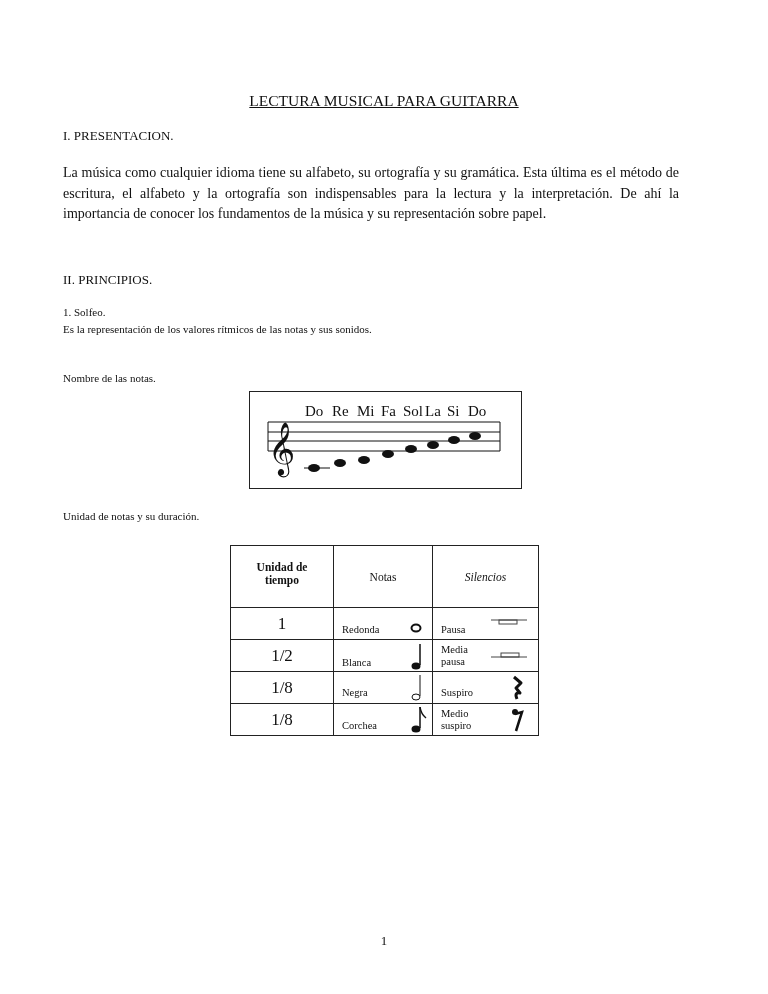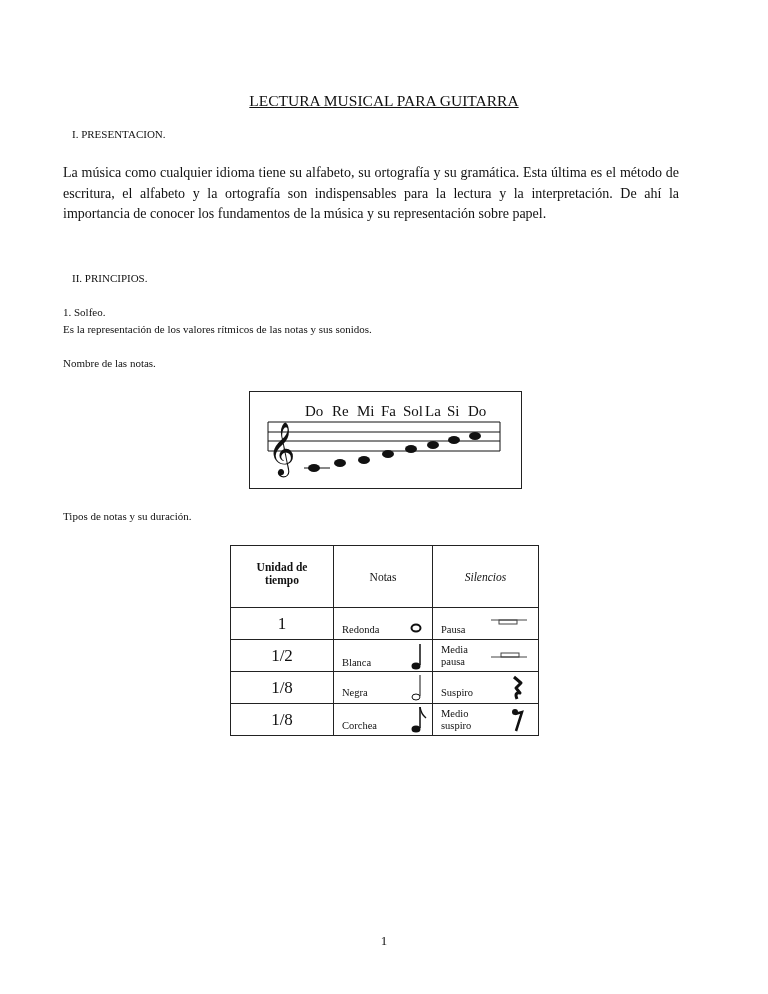--- a/index.html
+++ b/index.html
@@ -1,21 +1,21 @@
 <!DOCTYPE html>
 <html><head>
 <meta charset="utf-8">
 <style>
   html, body { margin:0; padding:0; background:#fff; }
   body { width:768px; height:994px; position:relative; overflow:hidden;
          font-family:"Liberation Serif", "DejaVu Serif", serif; color:#111; }
   .abs { position:absolute; }
   .title { left:0; width:768px; top:92px; text-align:center; font-size:15.5px; }
   .title span { text-decoration:underline; }
-  .h { left:72px; font-size:11px; }
+  .h { left:63px; font-size:13px; }
   .para { left:63px; width:616px; top:163px; font-size:14px; line-height:20.5px; text-align:justify; }
   .txt { left:63px; font-size:11px; }
   
   .staffbox { left:249px; top:391px; width:273px; height:98px; border:1px solid #222; box-sizing:border-box; }
   .names { top:403px; font-size:15px; }
   
   table.dur { position:absolute; left:230px; top:545px; border-collapse:collapse; font-size:11px; }
   table.dur td { border:1px solid #222; padding:0; position:relative; }
   .c1 { width:102px;font-weight:bold; } .c2 { width:98px; } .c3 { width:105px;font-style:italic; }
   .hdr td { height:61px; text-align:center; font-size:11.5px; }
@@ -29,21 +29,21 @@
 <body>
 
 <div class="abs title"><span>LECTURA MUSICAL PARA GUITARRA</span></div>
 
 <div class="abs h" style="top:128px">I.  PRESENTACION.</div>
 <div class="abs para">La música como cualquier idioma tiene su alfabeto, su ortografía y su gramática. Esta última es el método de escritura, el alfabeto y la ortografía son indispensables para la lectura y la interpretación. De ahí la importancia de conocer los fundamentos de la música y su representación sobre papel.</div>
 
 <div class="abs h" style="top:272px">II. PRINCIPIOS.</div>
 <div class="abs txt" style="top:306px">1.  Solfeo.</div>
 <div class="abs txt" style="top:323px">Es la representación de los valores rítmicos de las notas y sus sonidos.</div>
-<div class="abs txt" style="top:357px">Nombre de las notas.</div>
+<div class="abs txt" style="top:372px">Nombre de las notas.</div>
 
 <div class="abs staffbox"></div>
 <div class="abs names" style="left:305px">Do</div>
 <div class="abs names" style="left:332px">Re</div>
 <div class="abs names" style="left:357px">Mi</div>
 <div class="abs names" style="left:381px">Fa</div>
 <div class="abs names" style="left:403px">Sol</div>
 <div class="abs names" style="left:425px">La</div>
 <div class="abs names" style="left:447px">Si</div>
 <div class="abs names" style="left:468px">Do</div>
@@ -64,21 +64,21 @@
     <ellipse cx="80" cy="53" rx="6" ry="4"></ellipse>
     <ellipse cx="104" cy="50" rx="6" ry="4"></ellipse>
     <ellipse cx="128" cy="44" rx="6" ry="4"></ellipse>
     <ellipse cx="151" cy="39" rx="6" ry="4"></ellipse>
     <ellipse cx="173" cy="35" rx="6" ry="4"></ellipse>
     <ellipse cx="194" cy="30" rx="6" ry="4"></ellipse>
     <ellipse cx="215" cy="26" rx="6" ry="4"></ellipse>
   </g>
 </svg>
 
-<div class="abs txt" style="top:510px">Tipos de notas y su duración.</div>
+<div class="abs txt" style="top:510px">Unidad de notas y su duración.</div>
 
 <table class="dur">
   <tbody>
       <tr class="hdr">
     <td class="c1">
       <div style="position:absolute;left:0;right:0;top:15px;line-height:13px;">
         <div>Unidad de</div>
         <div>tiempo</div>
       </div>
     </td>

